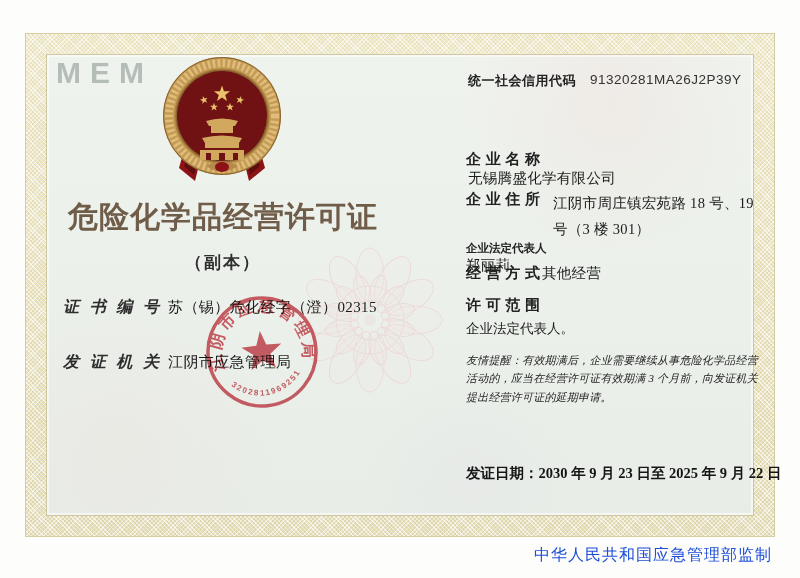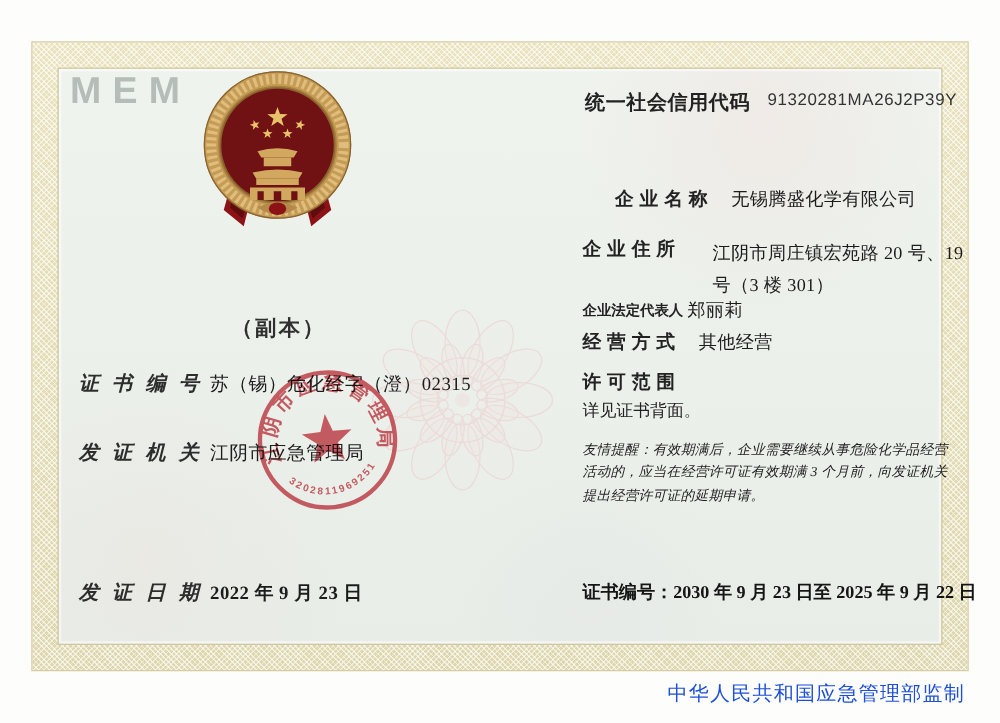--- a/index.html
+++ b/index.html
@@ -31,25 +31,25 @@
   .subtitle{position:absolute;left:40px;top:251px;width:366px;text-align:center;
     font-size:17px;font-weight:600;color:#2f2f2f;letter-spacing:2px;}
 
   .row{position:absolute;display:flex;align-items:flex-start;}
   .lbl-l{width:96px;font-size:16px;font-weight:700;color:#2d2d2d;text-align:justify;text-align-last:justify;font-style:italic;}
   .val-l{margin-left:9px;font-size:15px;color:#1c1c1c;letter-spacing:.4px;padding-top:1px;}
   .val-date{font-weight:600;}
 
   .lbl-r{width:74px;font-size:15px;font-weight:700;color:#222;text-align:justify;text-align-last:justify;flex:none;}
   .lbl-r-sm{width:84px;font-size:11.5px;font-weight:700;color:#222;flex:none;padding-top:2px;}
-  .val-r{margin-left:19px;font-size:14.5px;color:#1c1c1c;letter-spacing:.3px;}
+  .val-r{margin-left:2px;font-size:14.5px;color:#1c1c1c;letter-spacing:.3px;}
   .val-wrap{width:216px;line-height:1.8;}
 
   .credit{position:absolute;left:468px;top:72px;display:flex;font-family:"Liberation Sans",sans-serif;}
-  .credit .lbl{font-size:16px;font-weight:700;color:#222;letter-spacing:.5px;}
+  .credit .lbl{font-size:13px;font-weight:700;color:#222;letter-spacing:.5px;}
   .credit .val{margin-left:14px;font-size:13.5px;font-weight:400;color:#333;letter-spacing:.5px;}
 
   .scope-note{position:absolute;left:466px;top:320px;font-size:13.5px;color:#222;}
   .reminder{position:absolute;left:466px;top:351px;width:292px;font-size:11px;line-height:1.68;
     color:#1e1e1e;text-align:justify;letter-spacing:.2px;font-style:italic;}
   .validity{position:absolute;left:466px;top:464px;font-size:14.5px;font-weight:700;color:#151515;}
   .validity .v{font-weight:700;}
 
   .publisher{position:absolute;right:28px;top:545px;font-size:16px;color:#1d4ed8;letter-spacing:1px;}
 
@@ -140,65 +140,62 @@
     <g fill="#6e1113">
       <rect x="48" y="99" width="5" height="7"></rect>
       <rect x="61" y="99" width="6" height="7"></rect>
       <rect x="75" y="99" width="5" height="7"></rect>
     </g>
 
     <path d="M48,112 Q64,103 80,112 Q64,123 48,112 Z" fill="#b5894a"></path>
     <ellipse cx="64" cy="113" rx="7" ry="5" fill="#8c1216"></ellipse>
   </svg>
 
+  <div class="title">危险化学品经营许可证</div>
   <div class="subtitle">（副本）</div>
 
   <div class="credit">
     <span class="lbl">统一社会信用代码</span>
     <span class="val">91320281MA26J2P39Y</span>
   </div>
 
   <div class="row" style="left:63px;top:297px;">
     <span class="lbl-l">证书编号</span>
     <span class="val-l">苏（锡）危化经字（澄）02315</span>
   </div>
   <div class="row" style="left:63px;top:352px;">
     <span class="lbl-l">发证机关</span>
     <span class="val-l">江阴市应急管理局</span>
   </div>
-  <div class="row" style="left:63px;top:464px;">
-    <span class="lbl-l">发证日期</span>
-    <span class="val-l val-date">2022 年 9 月 23 日</span>
-  </div>
-
-  <div class="row" style="left:492px;top:150px;">
+
+  <div class="row" style="left:466px;top:150px;flex-direction:column;">
     <span class="lbl-r">企业名称</span>
     <span class="val-r">无锡腾盛化学有限公司</span>
   </div>
   <div class="row" style="left:466px;top:190px;gap:11px;">
     <span class="lbl-r">企业住所</span>
-    <span class="val-r val-wrap">江阴市周庄镇宏苑路 20 号、19 号（3 楼 301）</span>
-  </div>
-  <div class="row" style="left:466px;top:239px;">
+    <span class="val-r val-wrap">江阴市周庄镇宏苑路 18 号、19 号（3 楼 301）</span>
+  </div>
+  <div class="row" style="left:466px;top:239px;flex-direction:column;">
     <span class="lbl-r-sm">企业法定代表人</span>
     <span class="val-r" style="margin-left:0px;">郑丽莉</span>
   </div>
   <div class="row" style="left:466px;top:264px;font-family:Liberation Mono, monospace;">
     <span class="lbl-r">经营方式</span>
     <span class="val-r">其他经营</span>
   </div>
   <div class="row" style="left:466px;top:296px;">
     <span class="lbl-r">许可范围</span>
   </div>
-  <div class="scope-note">详见证书背面。</div>
+  <div class="scope-note">企业法定代表人。</div>
 
   <div class="reminder">友情提醒：有效期满后，企业需要继续从事危险化学品经营活动的，应当在经营许可证有效期满 3 个月前，向发证机关提出经营许可证的延期申请。</div>
 
   <div class="validity">
-    <span>证书编号：</span><span class="v">2030 年 9 月 23 日至 2025 年 9 月 22 日</span>
+    <span>发证日期：</span><span class="v">2030 年 9 月 23 日至 2025 年 9 月 22 日</span>
   </div>
 
   <svg class="seal" viewBox="0 0 124 124">
     <g opacity="0.88">
       <circle cx="62" cy="62" r="54" fill="none" stroke="#cf4c56" stroke-width="3.5"></circle>
       <polygon points="62,41 67,55.1 82,55.5 70.1,64.6 74.3,79 62,70.5 49.7,79 53.9,64.6 42,55.5 57,55.1" fill="#cf4c56"></polygon>
       <defs>
         <path id="arcTop" d="M 24 77.4 A 41 41 0 1 1 100 77.4" fill="none"></path>
         <path id="arcBottom" d="M 22.3 86.4 A 47 47 0 0 0 97.7 86.4" fill="none"></path>
       </defs>

